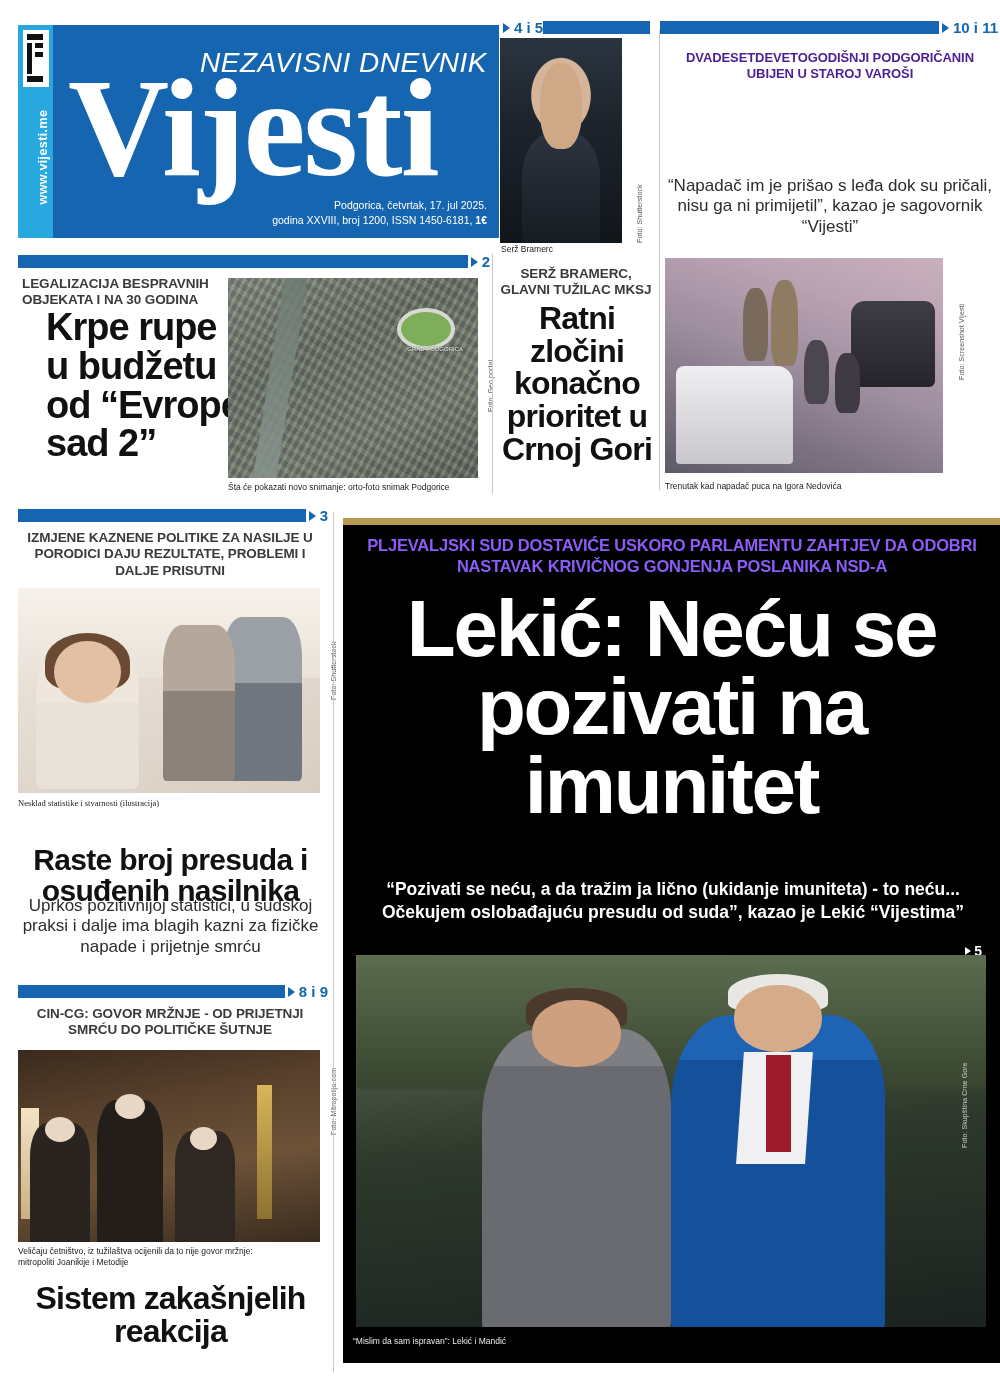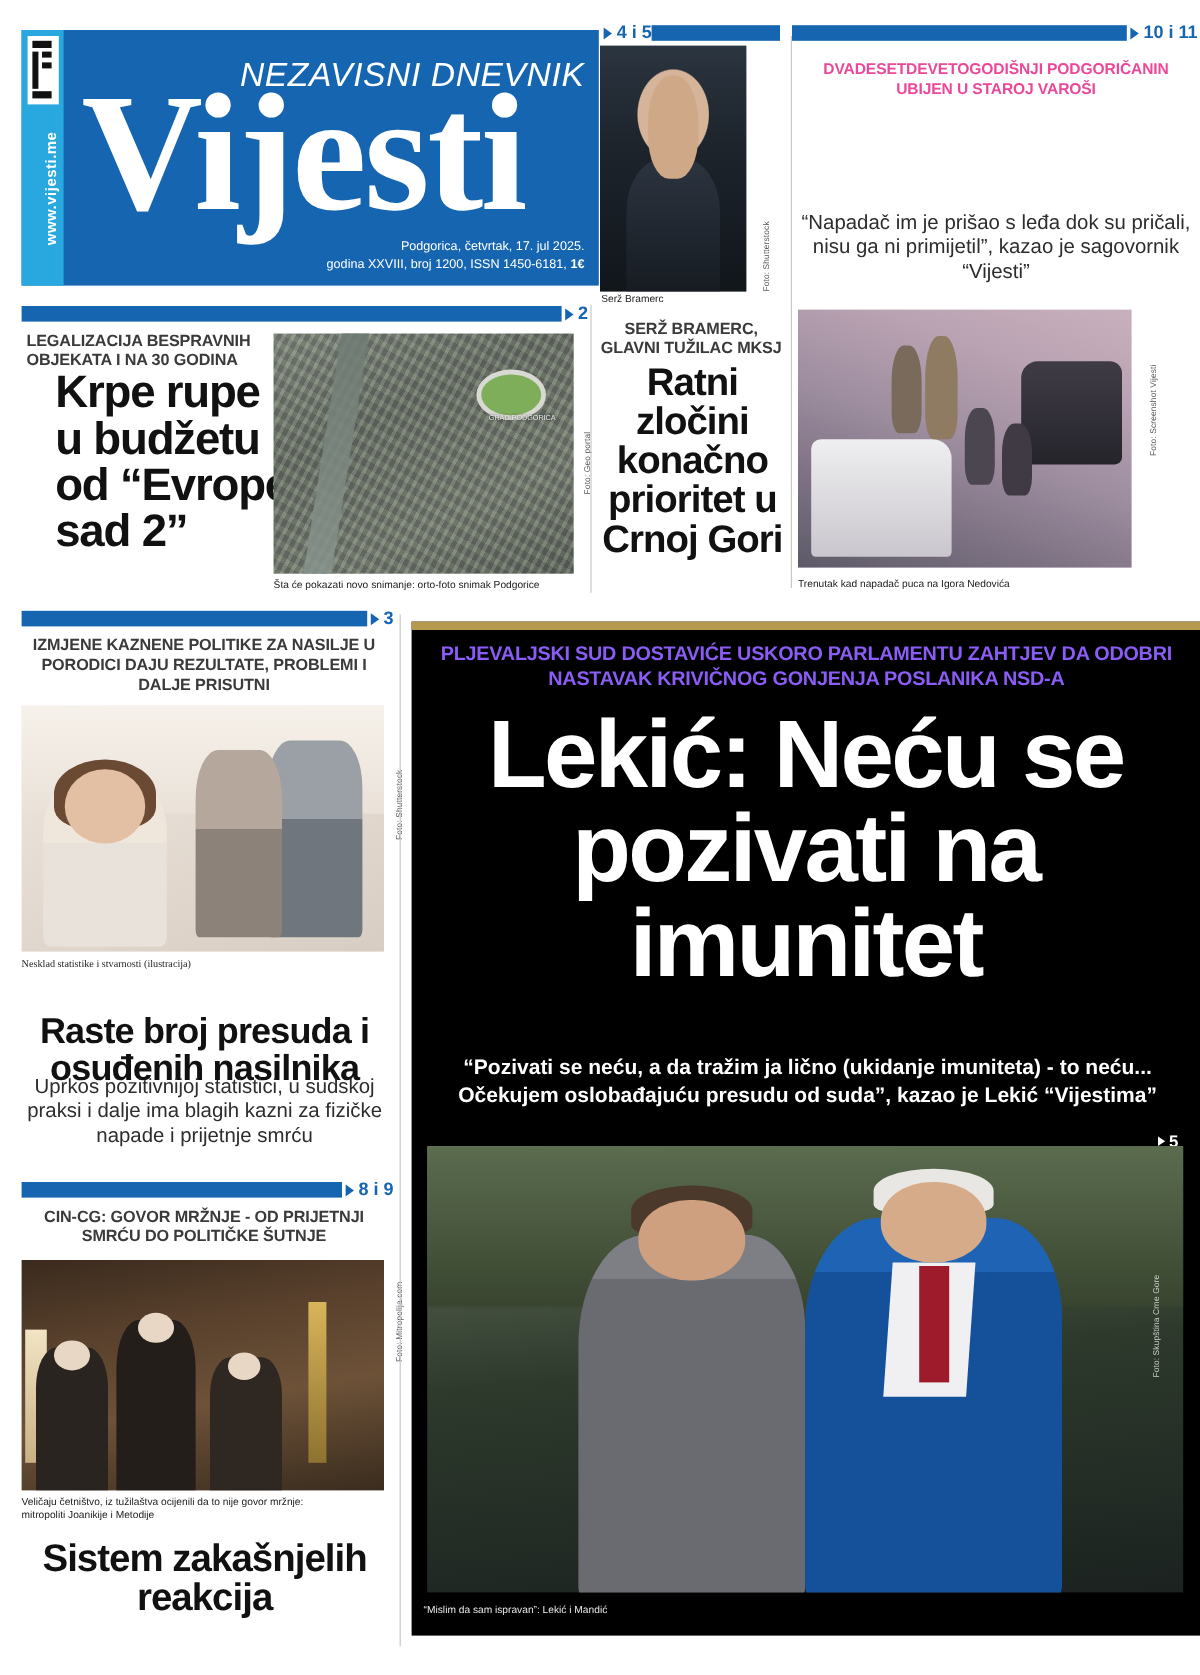--- a/index.html
+++ b/index.html
@@ -457,21 +457,21 @@
 
   <div class="rule" style="left:660px; top:20px; width:338px;">
     <div class="bar"></div>
     <div class="tri"></div>
     <div class="pn">10 i 11</div>
   </div>
 
   <div class="photo ph-bramerc" style="left:500px; top:38px; width:122px; height:205px;"></div>
   <div class="credit onlight" style="left:636px; top:243px;">Foto: Shutterstock</div>
 
-  <div class="kicker" style="position:absolute; left:665px; top:50px; width:330px; font-size:13px; color:#ec4899;">DVADESETDEVETOGODIŠNJI PODGORIČANIN UBIJEN U STAROJ VAROŠI</div>
+  <div class="kicker" style="position:absolute; left:665px; top:50px; width:330px; font-size:13px; color:#4c1d95;">DVADESETDEVETOGODIŠNJI PODGORIČANIN UBIJEN U STAROJ VAROŠI</div>
 
 
   <div class="deck" style="position:absolute; left:665px; top:176px; width:330px; font-size:17px;">“Napadač im je prišao s leđa dok su pričali, nisu ga ni primijetil”, kazao je sagovornik “Vijesti”</div>
 
   <div class="photo ph-shooting" style="left:665px; top:258px; width:278px; height:215px;">
     <div class="van"></div>
     <div class="car"></div>
     <div class="fig f1"></div>
     <div class="fig f2"></div>
     <div class="fig f3"></div>

